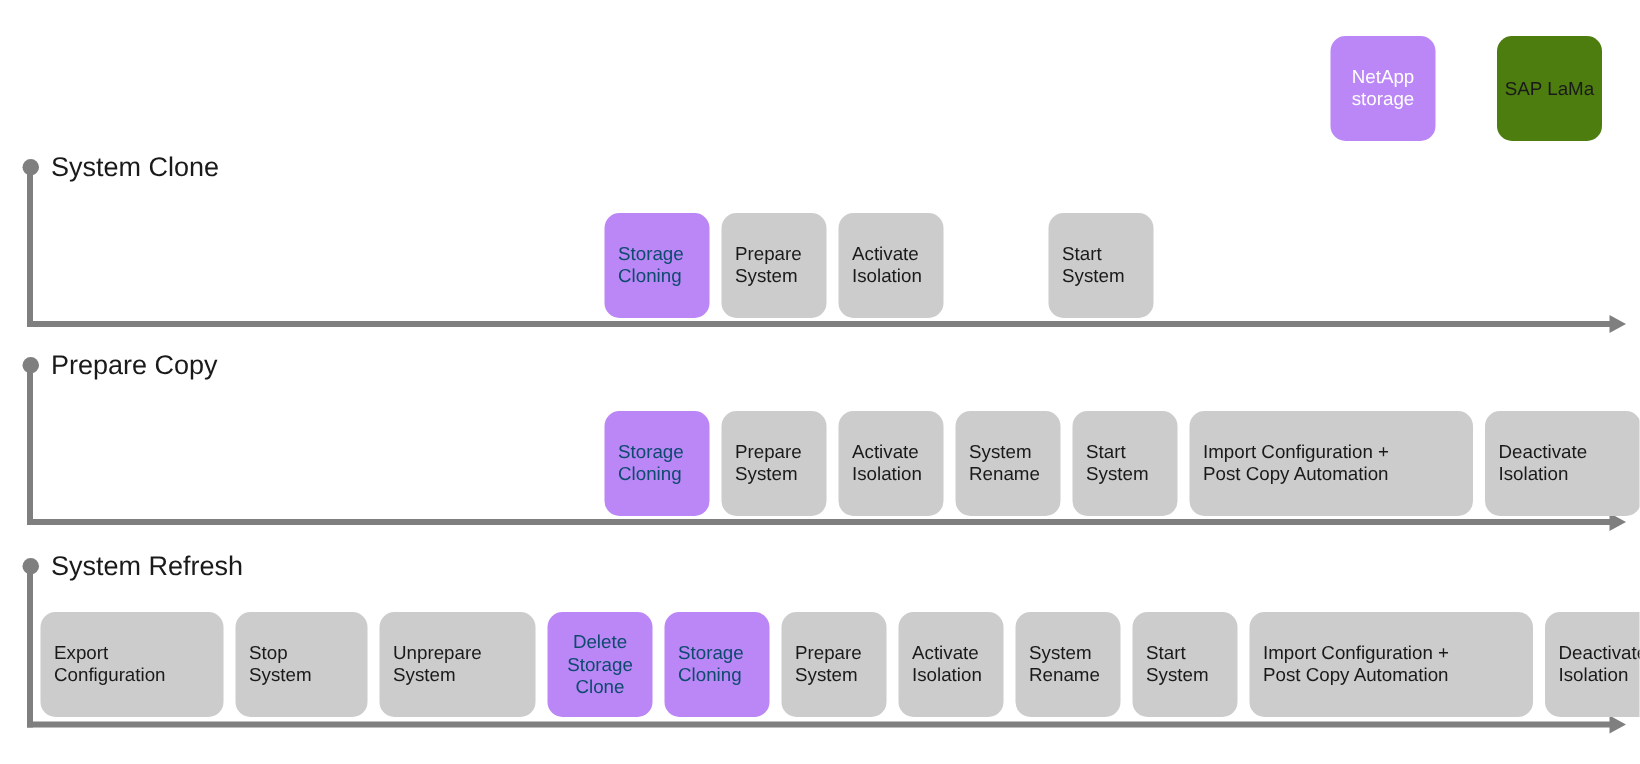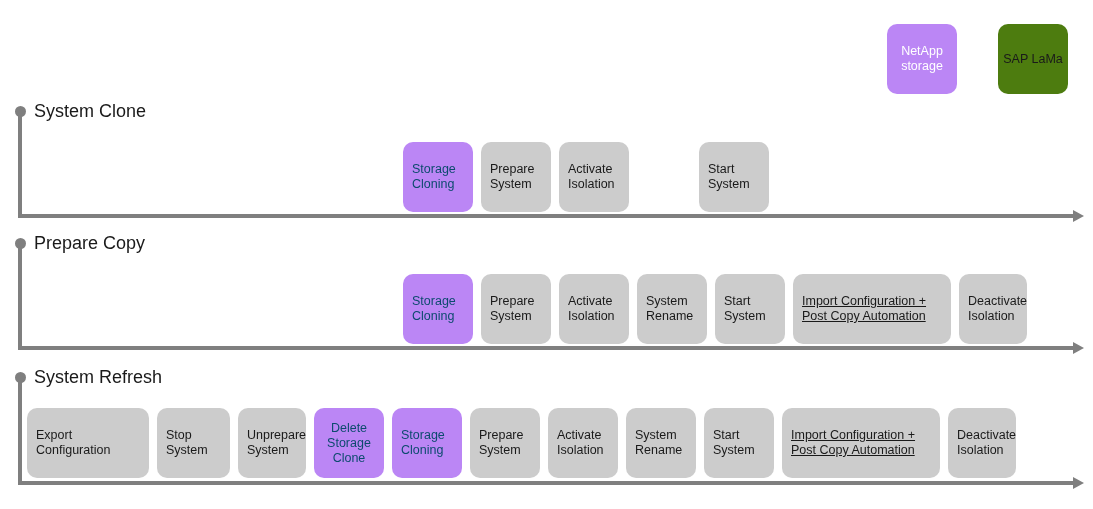--- a/index.html
+++ b/index.html
@@ -109,23 +109,23 @@
     padding: 0 9px;
     font-size: 12.5px;
     line-height: 15px;
     white-space: pre-line;
     text-align: left;
   }
   .step.purple { background: #bb86f5; color: #0c4a6e; }
   .step.gray   { background: #cccccc; color: #1a1a1a; }
   .step.center { text-align: center; padding: 0 4px; }
   .step.w70  { width: 70px; }
-  .step.w64  { width: 73px; }
-  .step.w82  { width: 68px; }
-  .step.w158 { width: 158px; text-decoration: underline; }
+  .step.w64  { width: 88px; }
+  .step.w82  { width: 104px; }
+  .step.w158 { width: 189px; }
   .step.w108 { width: 122px; }
 </style>
 </head>
 <body>
 
 <div id="canvas">
 
   <div class="legend">
     <div class="chip purple">
       <span>NetApp

